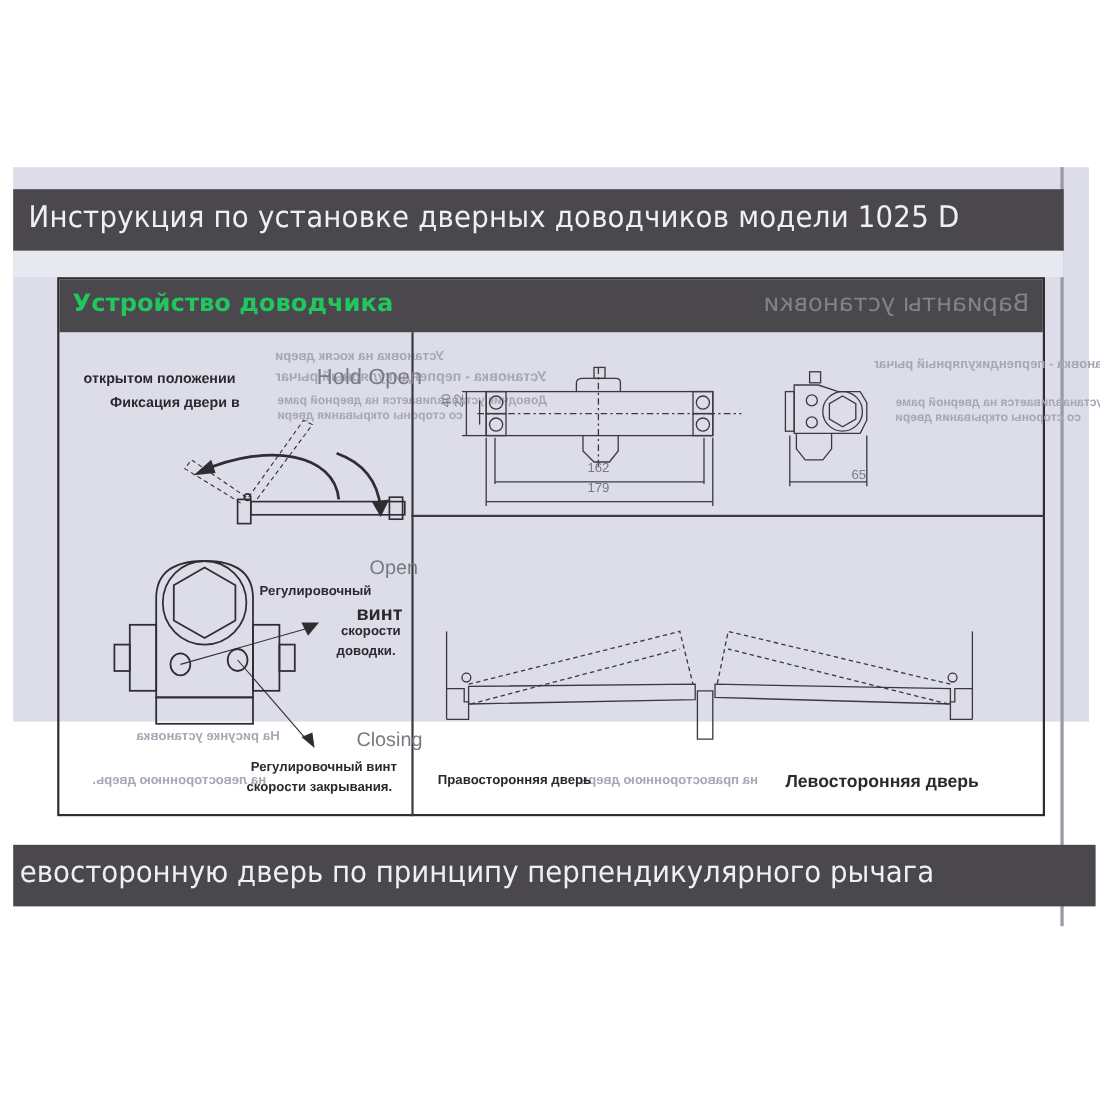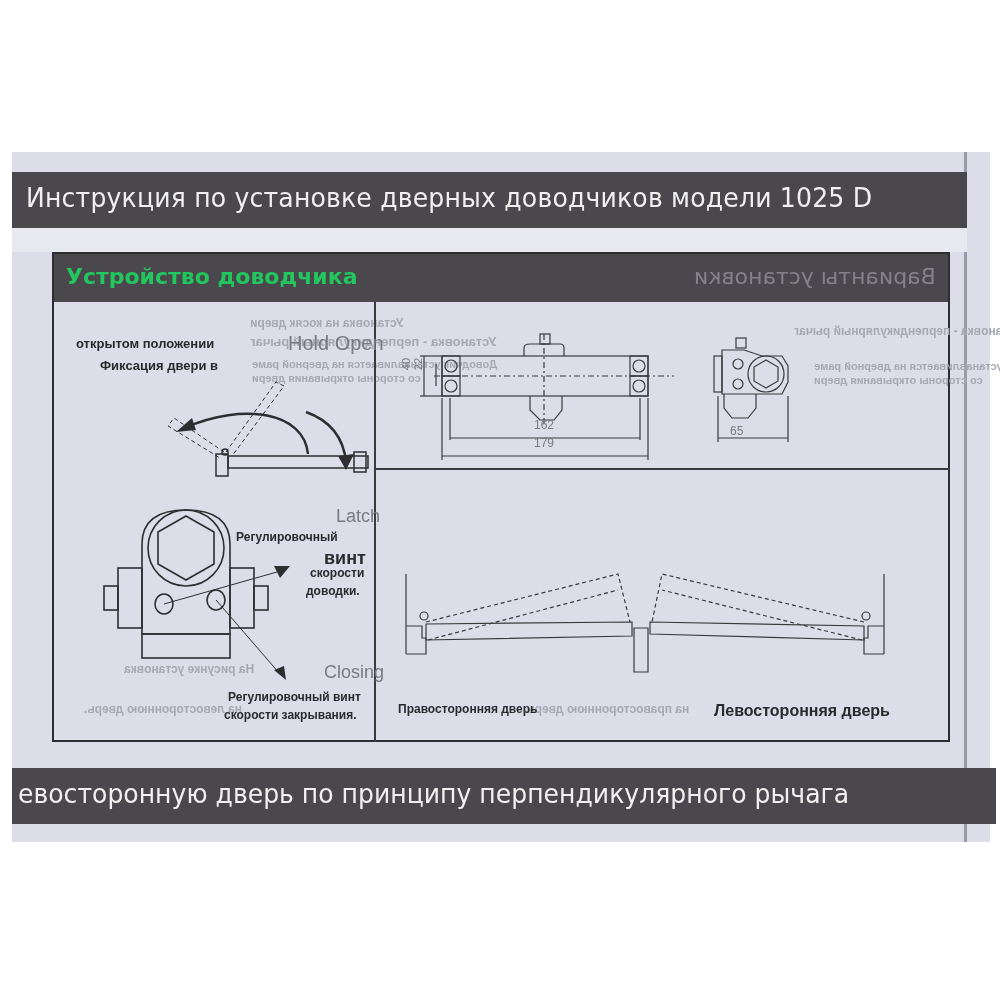--- a/index.html
+++ b/index.html
@@ -1,17 +1,17 @@
 <!DOCTYPE html>
 <html><head>
 <meta charset="utf-8">
 <style>
   html, body { margin: 0; padding: 0; }
   body { width: 1000px; height: 1000px; background: #ffffff; position: relative; overflow: hidden; font-family: "DejaVu Sans", sans-serif; }
-  .paper { position: absolute; left: 12px; top: 152px; width: 978px; height: 690px; background: #dcdde8; }
+  .paper { position: absolute; left: 12px; top: 152px; width: 978px; height: 504px; background: #dcdde8; }
   .paper-right-edge { position: absolute; left: 952px; top: 0; width: 3px; height: 690px; background: #9a9aa8; }
   .title-band { position: absolute; left: 0; top: 20px; width: 955px; height: 56px; background: #4a484c; }
   .title-text { position: absolute; left: 14px; top: 10px; color: #f0f0f0; font-size: 27px; letter-spacing: 0.2px; white-space: nowrap; font-family: "DejaVu Sans", sans-serif; transform: scaleX(0.93); transform-origin: left center; }
   .white-strip { position: absolute; left: 0; top: 76px; width: 955px; height: 24px; background: #e8e9f0; }
   .frame { position: absolute; left: 40px; top: 100px; width: 898px; height: 490px; border: 2px solid #2e2e32; box-sizing: border-box; }
   .sec-band { position: absolute; left: 0; top: 0; width: 100%; height: 48px; background: #4a484c; }
   .sec-title { position: absolute; left: 12px; top: 10px; color: #22c55e; font-size: 22px; font-weight: bold; white-space: nowrap; }
   .sec-ghost { position: absolute; right: 12px; top: 10px; color: #8a8890; font-size: 22px; white-space: nowrap; transform: scaleX(-1); opacity: 0.9; }
   .vline { position: absolute; background: #3a3a3e; width: 2px; }
   .hline { position: absolute; background: #3a3a3e; height: 2px; }
@@ -109,41 +109,41 @@
         <path d="M340 80 L340 94 L348 104 L364 104 L372 94 L372 80"></path>
         <line x1="334" y1="82" x2="334" y2="128"></line>
         <line x1="404" y1="82" x2="404" y2="128"></line>
         <line x1="334" y1="124" x2="404" y2="124"></line>
       </g>
     </svg>
     <div class="lbl-light" style="left:346px; top:104px; font-size:11px; transform:rotate(-90deg);">40</div>
     <div class="lbl-light" style="left:358px; top:104px; font-size:11px; transform:rotate(-90deg);">22</div>
     <div class="lbl-light" style="left:480px; top:164px; font-size:12px;">162</div>
     <div class="lbl-light" style="left:480px; top:182px; font-size:12px;">179</div>
-    <div class="lbl-light" style="left:676px; top:170px; font-size:12px;text-align:center;">65</div>
+    <div class="lbl-light" style="left:720px; top:170px; font-size:12px;text-align:center;">65</div>
 
     <svg width="220" height="180" style="left:50px; top:250px;">
       <g fill="none" stroke="#2e2e32" stroke-width="1.6">
         <path d="M38 130 L38 40 Q38 6 82 6 Q126 6 126 40 L126 130 Z"></path>
         <circle cx="82" cy="44" r="38"></circle>
         <polygon points="82,12 110,28 110,60 82,76 54,60 54,28"></polygon>
         <rect x="14" y="64" width="24" height="60"></rect>
         <rect x="126" y="64" width="24" height="60"></rect>
         <rect x="0" y="82" width="14" height="24"></rect>
         <rect x="150" y="82" width="14" height="24"></rect>
         <rect x="38" y="130" width="88" height="24"></rect>
         <ellipse cx="60" cy="100" rx="9" ry="10"></ellipse>
         <ellipse cx="112" cy="96" rx="9" ry="10"></ellipse>
         <line x1="60" y1="100" x2="180" y2="66" stroke-width="1"></line>
         <line x1="112" y1="96" x2="176" y2="170" stroke-width="1"></line>
       </g>
       <polygon points="186,62 170,62 176,74" fill="#2e2e32"></polygon>
       <polygon points="182,176 170,166 180,162" fill="#2e2e32"></polygon>
     </svg>
-    <div class="lbl-light" style="left:282px; top:252px; font-size:18px;">Latch</div>
+    <div class="lbl-light" style="left:282px; top:252px; font-size:18px;">Open</div>
     <div class="lbl" style="left:182px; top:276px; font-size:12px;">Регулировочный</div>
     <div class="lbl" style="left:270px; top:294px; font-size:18px;">винт</div>
     <div class="lbl" style="left:256px; top:312px; font-size:12px;">скорости</div>
     <div class="lbl" style="left:252px; top:330px; font-size:12px;">доводки.</div>
     <div class="lbl-light" style="left:270px; top:408px; font-size:18px;">Closing</div>
     <div class="lbl" style="left:174px; top:436px; font-size:12px;">Регулировочный винт</div>
     <div class="lbl" style="left:170px; top:454px; font-size:12px;">скорости закрывания.</div>
 
     <svg width="520" height="120" style="left:340px; top:320px;">
       <g fill="none" stroke="#3a3a3e" stroke-width="1.2">

